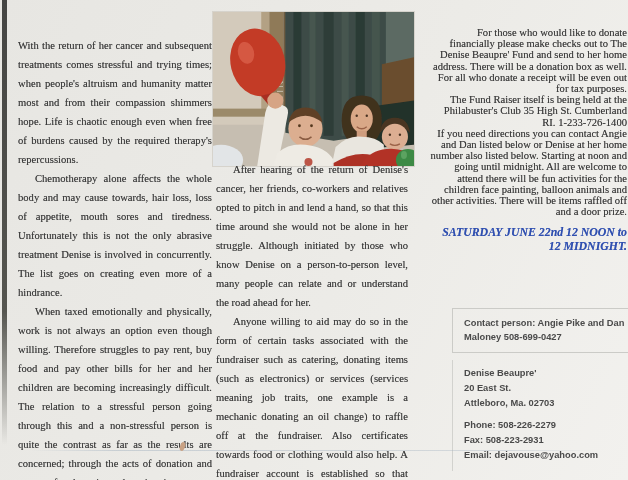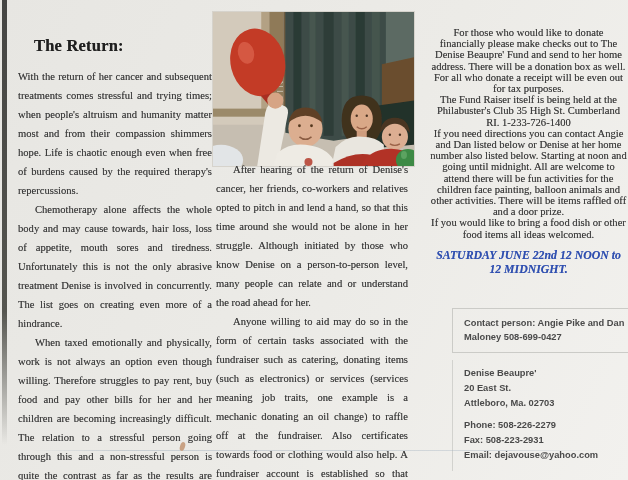--- a/index.html
+++ b/index.html
@@ -26,21 +26,21 @@
   }
   .col p.indent{text-indent:17px;}
   .col-left{left:18px;top:36px;width:194px;}
   .heading{
     font-size:16.5px;font-weight:bold;color:#1f1f1f;
     margin:0 0 11px 16px;letter-spacing:0.2px;
     text-shadow:0 0 0.5px rgba(30,30,30,0.7);
   }
   .col-center{left:216px;top:160px;width:192px;}
   .col-right{left:430px;top:27px;width:197px;}
-  .col-right p{text-align:center;line-height:11.2px;}
+  .col-right p{text-align:right;line-height:11.2px;}
   .col-right p.date{
     color:#2f4fb0;font-weight:bold;font-style:italic;
     font-size:11.8px;line-height:14px;margin-top:8px;
     text-shadow:0 0 0.5px rgba(47,79,176,0.6);
   }
   .photo{
     position:absolute;left:213px;top:12px;width:201px;height:154px;
     outline:1px solid #d6d3cc;
   }
   .photo svg{display:block;width:100%;height:100%;}
@@ -70,21 +70,20 @@
   }
 </style>
 </head>
 <body>
 
 <div class="page">
 
   <div class="scan-edge"></div>
 
   <div class="col col-left">
-    <h1 class="heading">The Return:</h1>
     <p>With the return of her cancer and subsequent treatments comes stressful and trying times; when people's altruism and humanity matter most and from their compassion shimmers hope. Life is chaotic enough even when free of burdens caused by the required therapy's repercussions.</p>
     <p class="indent">Chemotherapy alone affects the whole body and may cause towards, hair loss, loss of appetite, mouth sores and tiredness. Unfortunately this is not the only abrasive treatment Denise is involved in concurrently. The list goes on creating even more of a hindrance.</p>
     <p class="indent">When taxed emotionally and physically, work is not always an option even though willing. Therefore struggles to pay rent, buy food and pay other bills for her and her children are becoming increasingly difficult. The relation to a stressful person going through this and a non-stressful person is quite the contrast as far as the results are concerned; through the acts of donation and support for those in such a situation we can allow them to focus on what really matters, health...</p>
   </div>
 
   <div class="photo">
     <svg viewBox="0 0 200 153" preserveAspectRatio="none">
       <defs>
         <filter id="blur1" x="-5%" y="-5%" width="110%" height="110%">
           <feGaussianBlur stdDeviation="0.7"></feGaussianBlur>
@@ -157,21 +156,20 @@
   <div class="col col-center">
     <p class="indent">After hearing of the return of Denise's cancer, her friends, co-workers and relatives opted to pitch in and lend a hand, so that this time around she would not be alone in her struggle.  Although initiated by those who know Denise on a person-to-person level, many people can relate and or understand the road ahead for her.</p>
     <p class="indent">Anyone willing to aid may do so in the form of certain tasks associated with the fundraiser such as catering, donating items (such as electronics) or services (services meaning job traits, one example is a mechanic donating an oil change) to raffle off at the fundraiser. Also certificates towards food or clothing would also help. A fundraiser account is established so that anyone who may not be able to be supportive in person but would like to, can aid financially, and of course for those who wish to do both.</p>
   </div>
 
   <div class="col col-right">
     <p>For those who would like to donate financially please make checks out to The Denise Beaupre' Fund and send to her home address. There will be a donation box as well.</p>
     <p>For all who donate a receipt will be even out for tax purposes.</p>
     <p>The Fund Raiser itself is being held at the Philabuster's Club 35 High St. Cumberland RI. 1-233-726-1400</p>
     <p>If you need directions you can contact Angie and Dan listed below or Denise at her home number also listed below. Starting at noon and going until midnight. All are welcome to attend there will be fun activities for the children face painting, balloon animals and other activities. There will be items raffled off and a door prize.</p>
-    <p>If you would like to bring a food dish or other food items all ideas welcomed.</p>
     <p class="date">SATURDAY JUNE 22nd 12 NOON to 12 MIDNIGHT.</p>
   </div>
 
   <div class="contact-box">
     <div>Contact person: Angie Pike and Dan Maloney 508-699-0427</div>
   </div>
 
   <div class="address-box">
     <div class="addr-group">
       <div>Denise Beaupre'</div>

